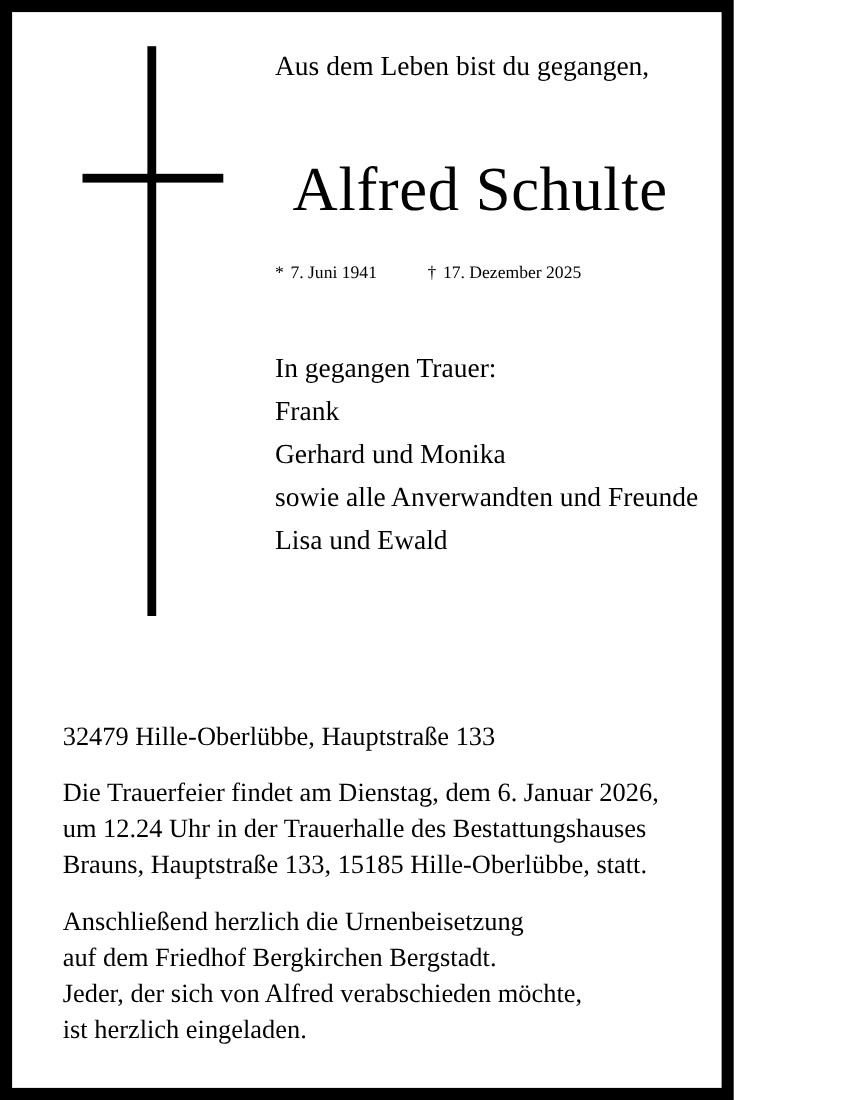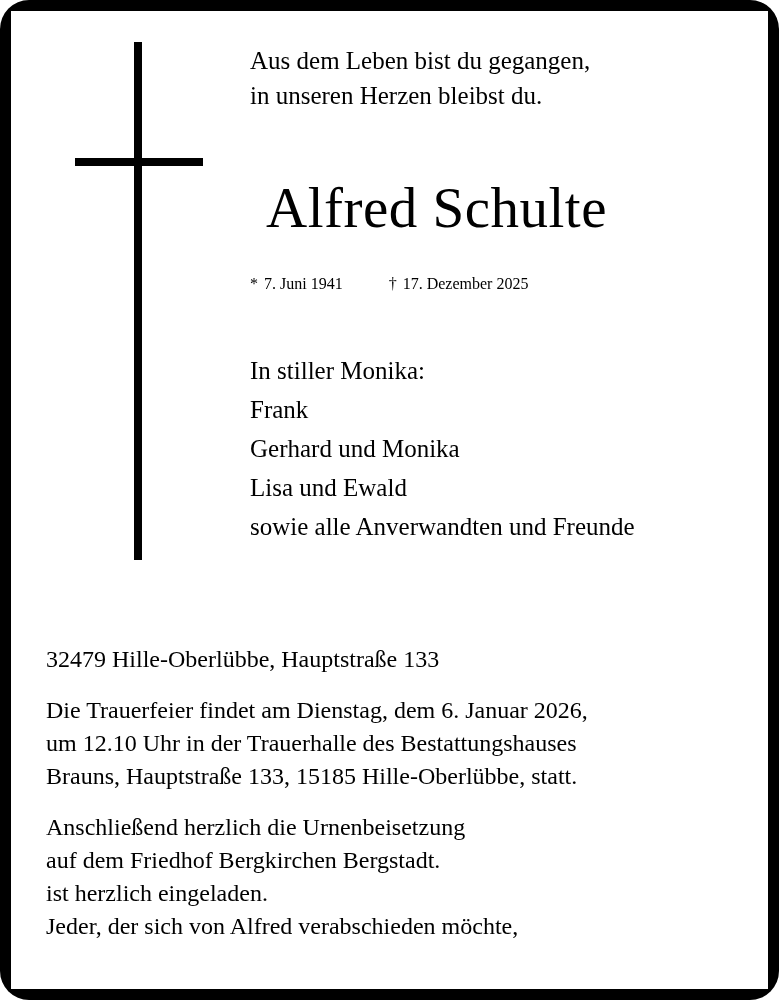--- a/index.html
+++ b/index.html
@@ -12,25 +12,24 @@
     height: 1000px;
     overflow: hidden;
     font-family: "Liberation Serif", "DejaVu Serif", serif;
     color: #000000;
   }
 
   
   .notice-frame {
     position: relative;
     box-sizing: border-box;
-    width: 779px;
+    width: 667px;
     height: 1000px;
     background: #000000;
     padding: 11px;
-    border-radius: 29px;
   }
   .notice-card {
     position: relative;
     box-sizing: border-box;
     width: 100%;
     height: 100%;
     background: #ffffff;
     overflow: hidden;
   }
 
@@ -118,21 +117,21 @@
   }
 
   
   .lower-block {
     position: absolute;
     left: 30px;
     top: 627px;
     right: 12px;
   }
   .info-para {
-    margin: 5px;
+    margin: 16px;
     font-size: 24px;
     line-height: 33px;
   }
   .info-para + .info-para {
     margin-top: 18px;
   }
   .info-line {
     display: block;
     white-space: nowrap;
   }
@@ -145,54 +144,53 @@
 
     <div class="cross">
       <div class="cross-stem"></div>
       <div class="cross-bar"></div>
     </div>
 
     <div class="upper-block">
 
       <div class="epitaph">
         <span class="epitaph-line">Aus dem Leben bist du gegangen,</span>
-        <span class="epitaph-line">in unseren Herzen bleibst du.</span>
       </div>
 
       <h1 class="deceased-name">Alfred Schulte</h1>
 
       <div class="dates-row">
         <span class="date-birth"><span class="date-symbol">*</span><span>7. Juni 1941</span></span><span class="date-death"><span class="date-symbol">†</span><span>17. Dezember 2025</span></span>
       </div>
 
       <div class="mourners">
-        <p class="mourners-intro">In stiller Monika:</p>
+        <p class="mourners-intro">In gegangen Trauer:</p>
         <p class="mourner-line">Frank</p>
         <p class="mourner-line">Gerhard und Monika</p>
+        <p class="mourner-line">sowie alle Anverwandten und Freunde</p>
         <p class="mourner-line">Lisa und Ewald</p>
-        <p class="mourner-line">sowie alle Anverwandten und Freunde</p>
       </div>
 
     </div>
 
     <div class="lower-block">
 
       <p class="info-para">
         <span class="info-line">32479 Hille-Oberlübbe, Hauptstraße 133</span>
       </p>
 
       <p class="info-para">
         <span class="info-line">Die Trauerfeier findet am Dienstag, dem 6. Januar 2026,</span>
-        <span class="info-line">um 12.10 Uhr in der Trauerhalle des Bestattungshauses</span>
+        <span class="info-line">um 12.24 Uhr in der Trauerhalle des Bestattungshauses</span>
         <span class="info-line">Brauns, Hauptstraße 133, 15185 Hille-Oberlübbe, statt.</span>
       </p>
 
       <p class="info-para">
         <span class="info-line">Anschließend herzlich die Urnenbeisetzung</span>
         <span class="info-line">auf dem Friedhof Bergkirchen Bergstadt.</span>
+        <span class="info-line">Jeder, der sich von Alfred verabschieden möchte,</span>
         <span class="info-line">ist herzlich eingeladen.</span>
-        <span class="info-line">Jeder, der sich von Alfred verabschieden möchte,</span>
       </p>
 
     </div>
 
   </div>
 </div>
 
 </body></html>

